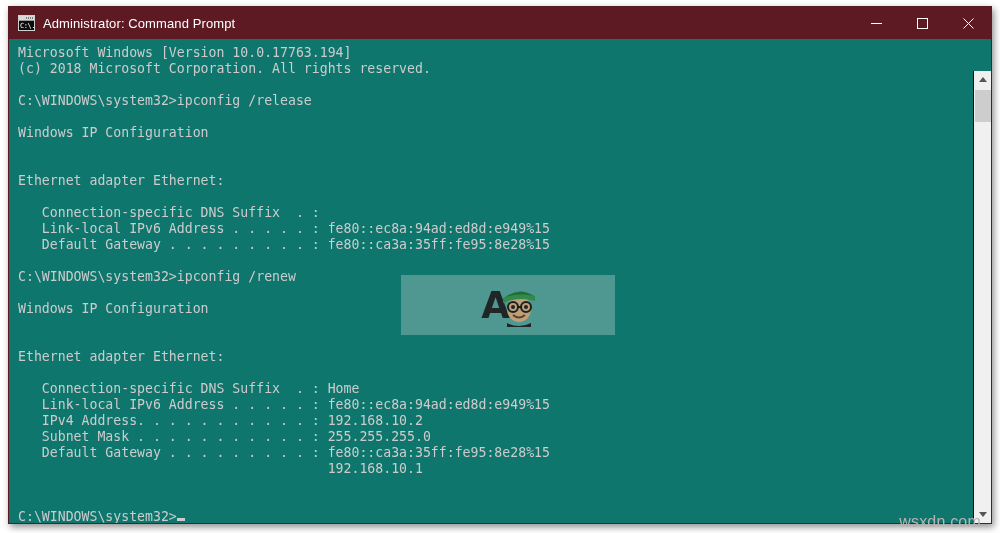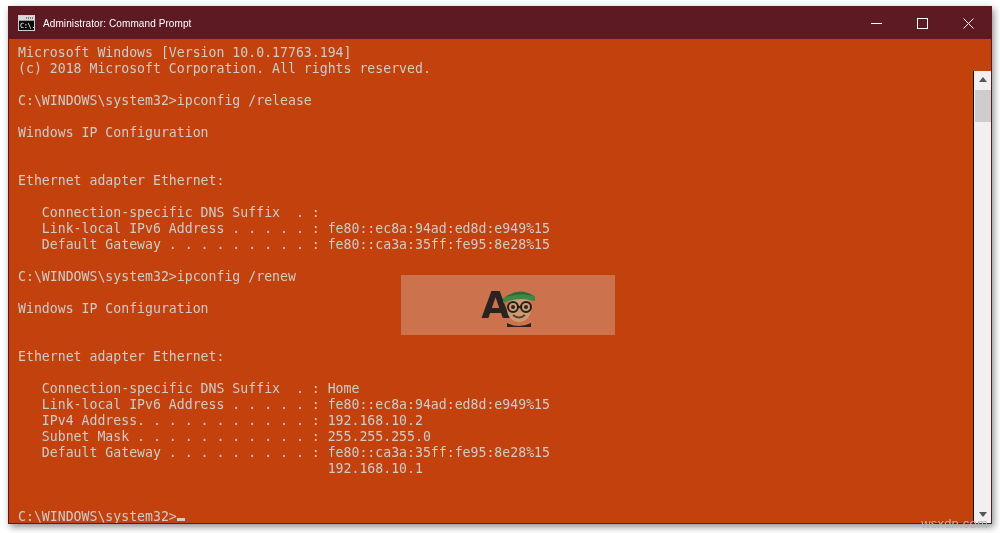--- a/index.html
+++ b/index.html
@@ -83,21 +83,21 @@
     font-family: "DejaVu Sans Mono", monospace;
     font-size: 7px;
     line-height: 10px;
     color: #ffffff;
     padding-left: 1px;
     letter-spacing: -0.5px;
     overflow: hidden;
   }
   .title-text {
     color: #ffffff;
-    font-size: 10px;
+    font-size: 13px;
     font-family: "Liberation Sans", sans-serif;
     white-space: nowrap;
     letter-spacing: 0.1px;
   }
   .win-buttons {
     display: flex;
     height: 32px;
     flex: 0 0 auto;
   }
   .win-btn {
@@ -113,21 +113,21 @@
   }
   .win-btn svg { display: block; }
 
   
   .console-area {
     position: absolute;
     left: 0;
     top: 32px;
     right: 0;
     bottom: 0;
-    background: #c2410c;
+    background: #0f766e;
     overflow: hidden;
   }
   .console-text {
     position: absolute;
     left: 9px;
     top: 6px;
     right: 30px;
     color: #cccccc;
     font-family: "DejaVu Sans Mono", monospace;
     font-size: 13.2px;
@@ -213,24 +213,24 @@
   .appuals-mascot {
     position: relative;
     width: 40px;
     height: 44px;
     margin-left: -12px;
     margin-right: -4px;
     z-index: 2;
   }
   .bottom-wm {
     position: absolute;
-    right: 12px;
+    right: 19px;
     bottom: 2px;
     font-family: "Liberation Sans", sans-serif;
-    font-size: 13px;
+    font-size: 16px;
     color: #b9b3b3;
     letter-spacing: 0.2px;
   }
 </style>
 </head>
 <body>
 
 <div id="screen">
 
   <div class="cmd-window">

